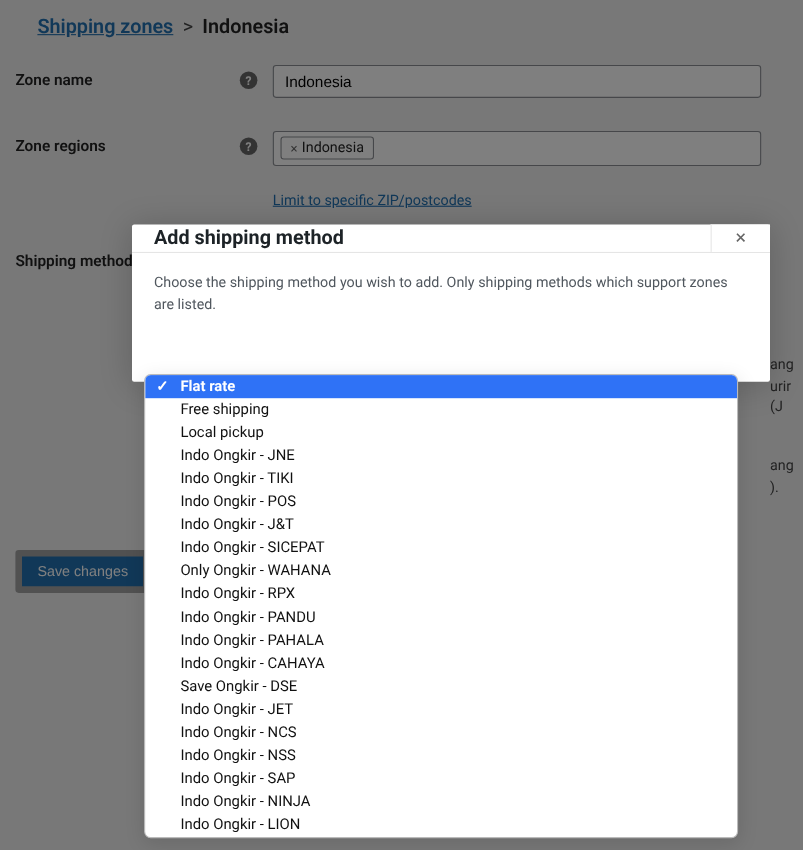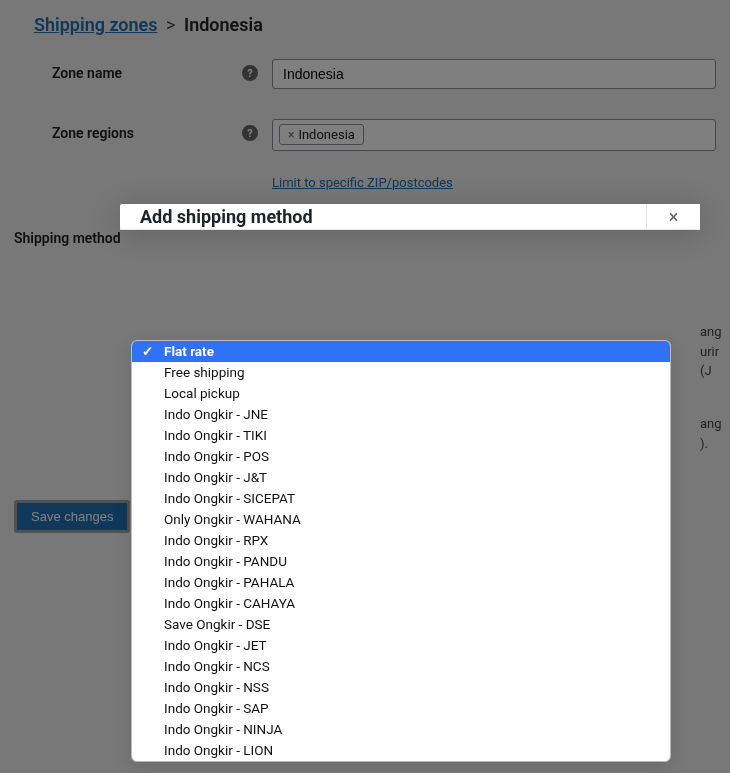--- a/index.html
+++ b/index.html
@@ -31,21 +31,20 @@
     .form-row {
       display: flex;
       align-items: flex-start;
       margin-bottom: 30px;
     }
     .form-label-col {
       width: 234px;
       display: flex;
       align-items: center;
       padding-top: 6px;
-      margin-left: 38px;
     }
     .form-label {
       font-weight: 600;
       font-size: 14px;
       color: #222;
     }
     .help-icon {
       margin-left: auto;
       margin-right: 14px;
       width: 16px; height: 16px;
@@ -92,21 +91,21 @@
     .sublink {
       color: #2271b1;
       text-decoration: underline;
       font-size: 13px;
       display: inline-block;
       margin-top: 24px;
     }
     .save-btn {
       background: #2271b1;
       color: #fff;
-      border: 3px solid #a3a3a3;
+      border: 6px solid #a3a3a3;
       padding: 6px 14px;
       border-radius: 3px;
       font-size: 13px;
       cursor: pointer;
     }
     .save-row { margin-top: 310px; }
     .clipped-text {
       position: absolute;
       right: 0;
       font-size: 13px;
@@ -277,20 +276,23 @@
 <div class="clipped-text clipped-2">
   <span>ang</span><br><span>).</span>
 </div>
 
 <div class="overlay"></div>
 
 <div class="modal">
   <div class="modal-header">
     <span class="modal-title">Add shipping method</span>
     <span class="modal-close">×</span>
+  </div>
+  <div class="modal-body">
+    <p class="modal-desc">Choose the shipping method you wish to add. Only shipping methods which support zones are listed.</p>
   </div>
 </div>
 
 <div class="select-knob"></div>
 
 <div class="dropdown-list" id="dropdown-list">
     <div class="dropdown-item selected">Flat rate</div>
     <div class="dropdown-item">Free shipping</div>
     <div class="dropdown-item">Local pickup</div>
     <div class="dropdown-item">Indo Ongkir - JNE</div>

